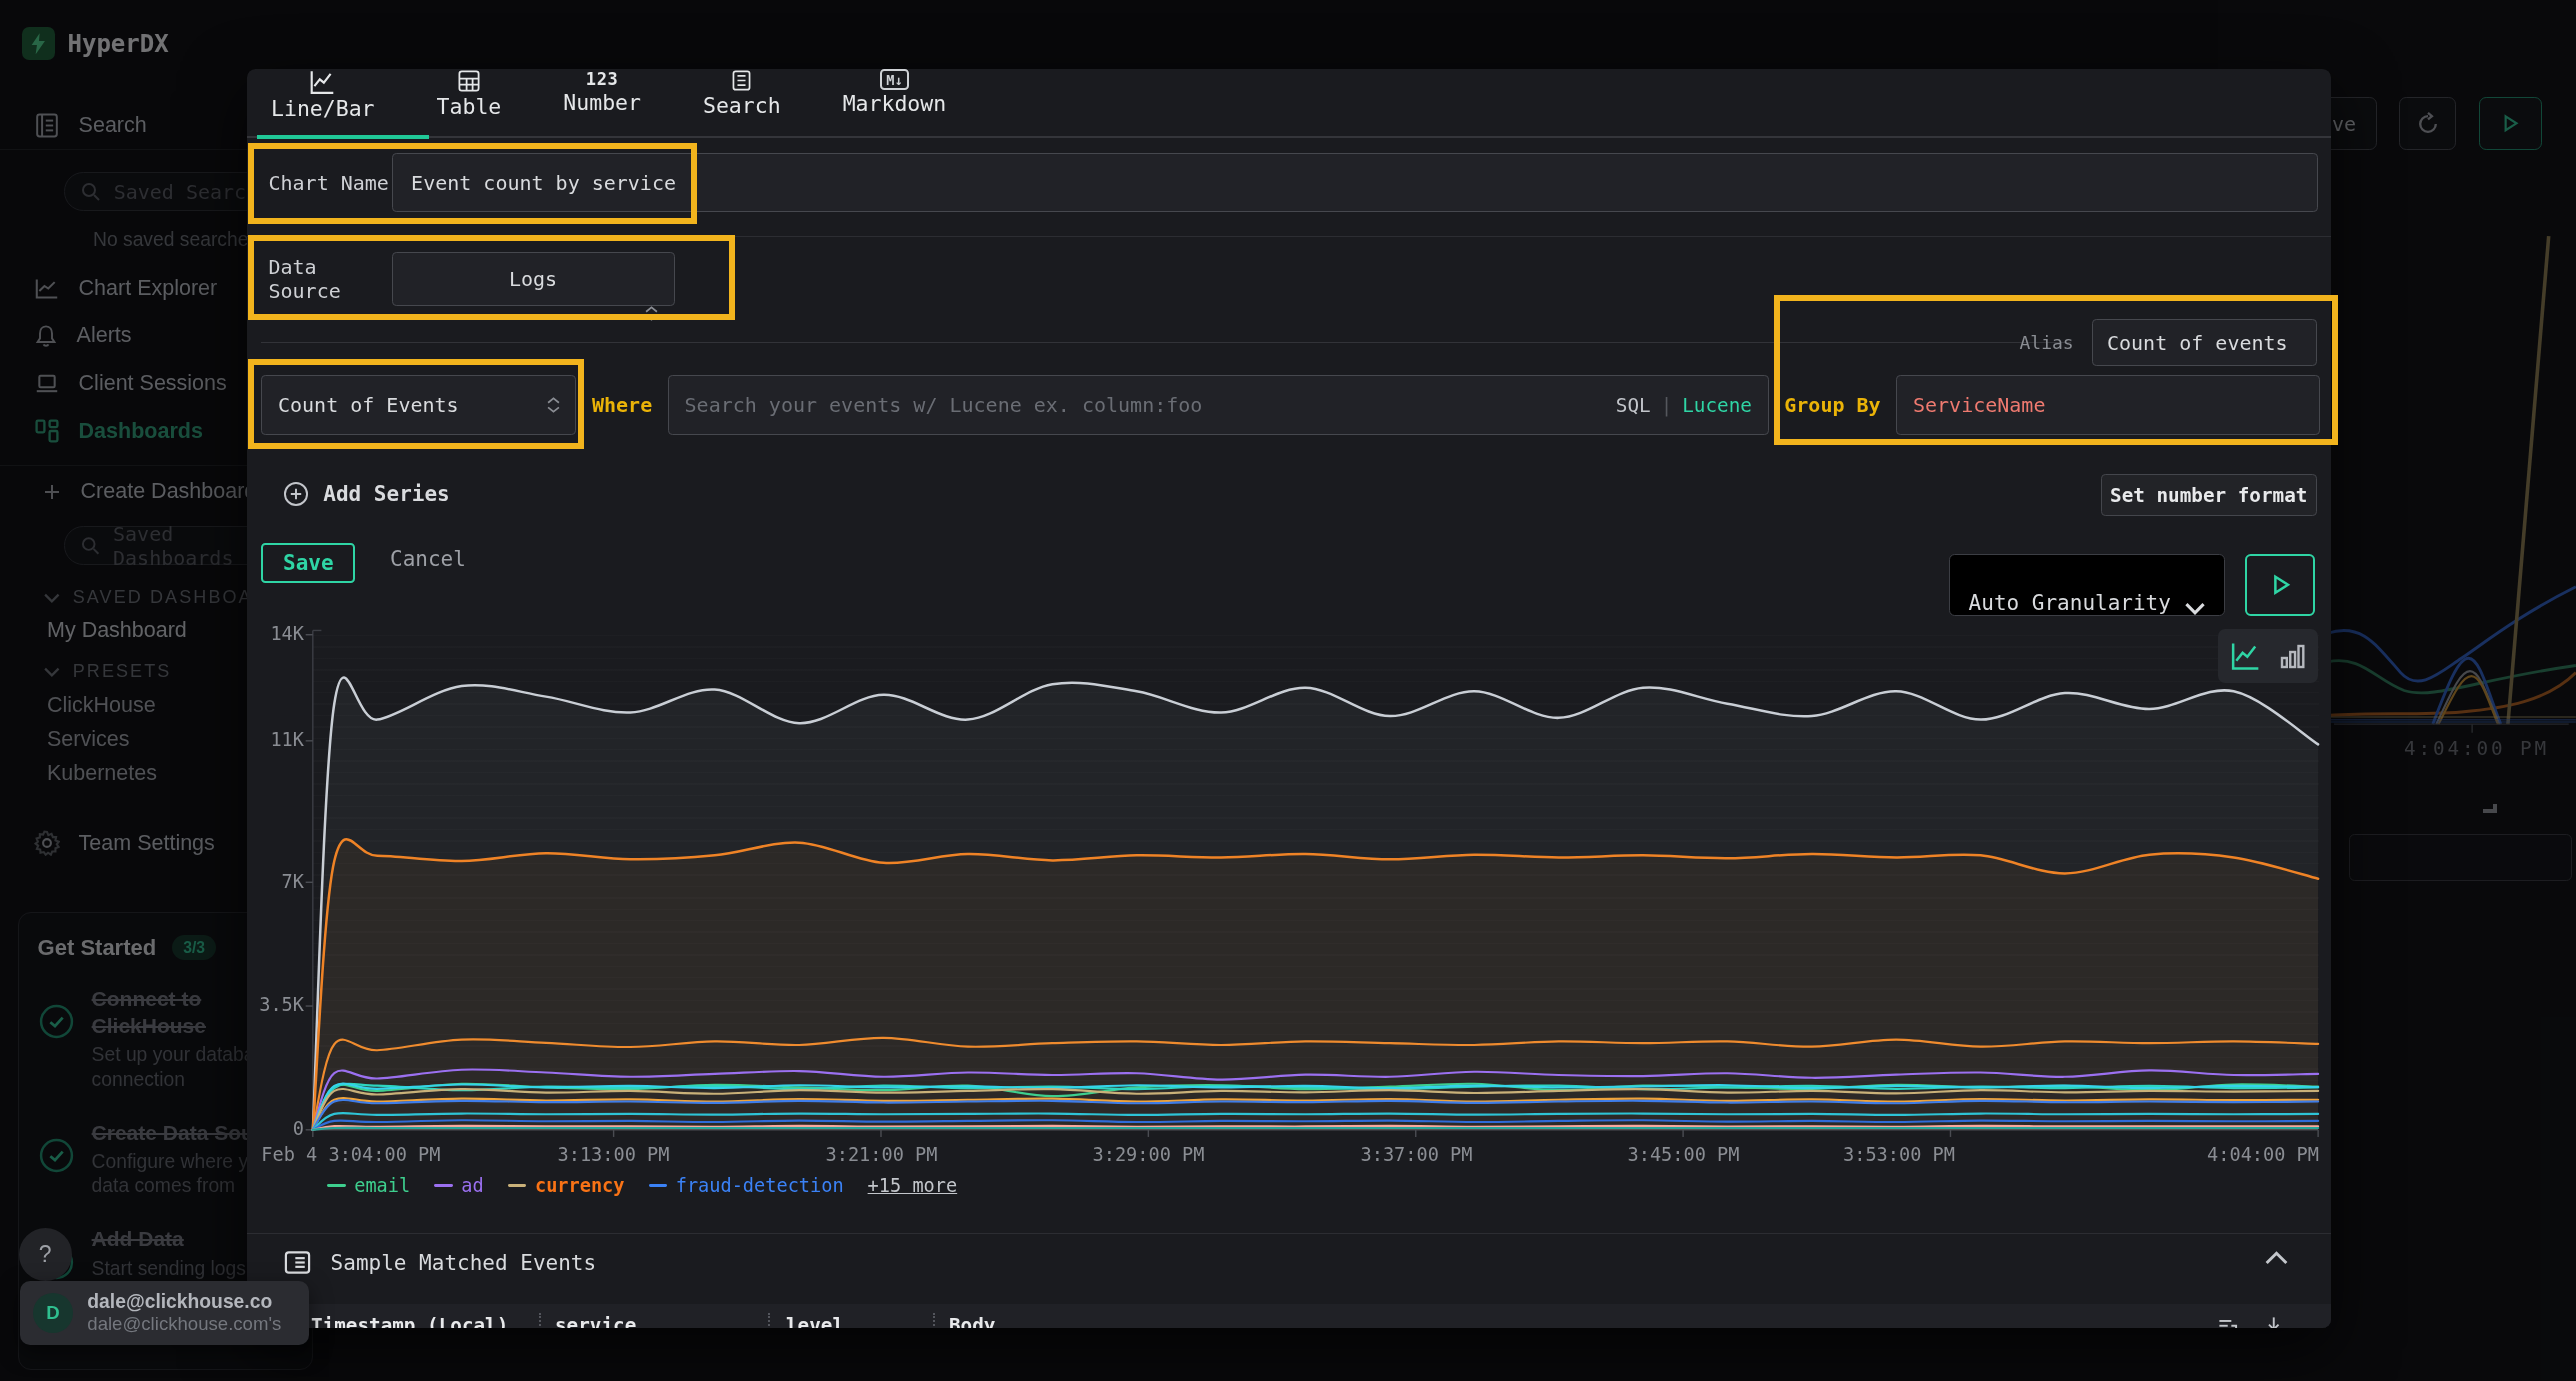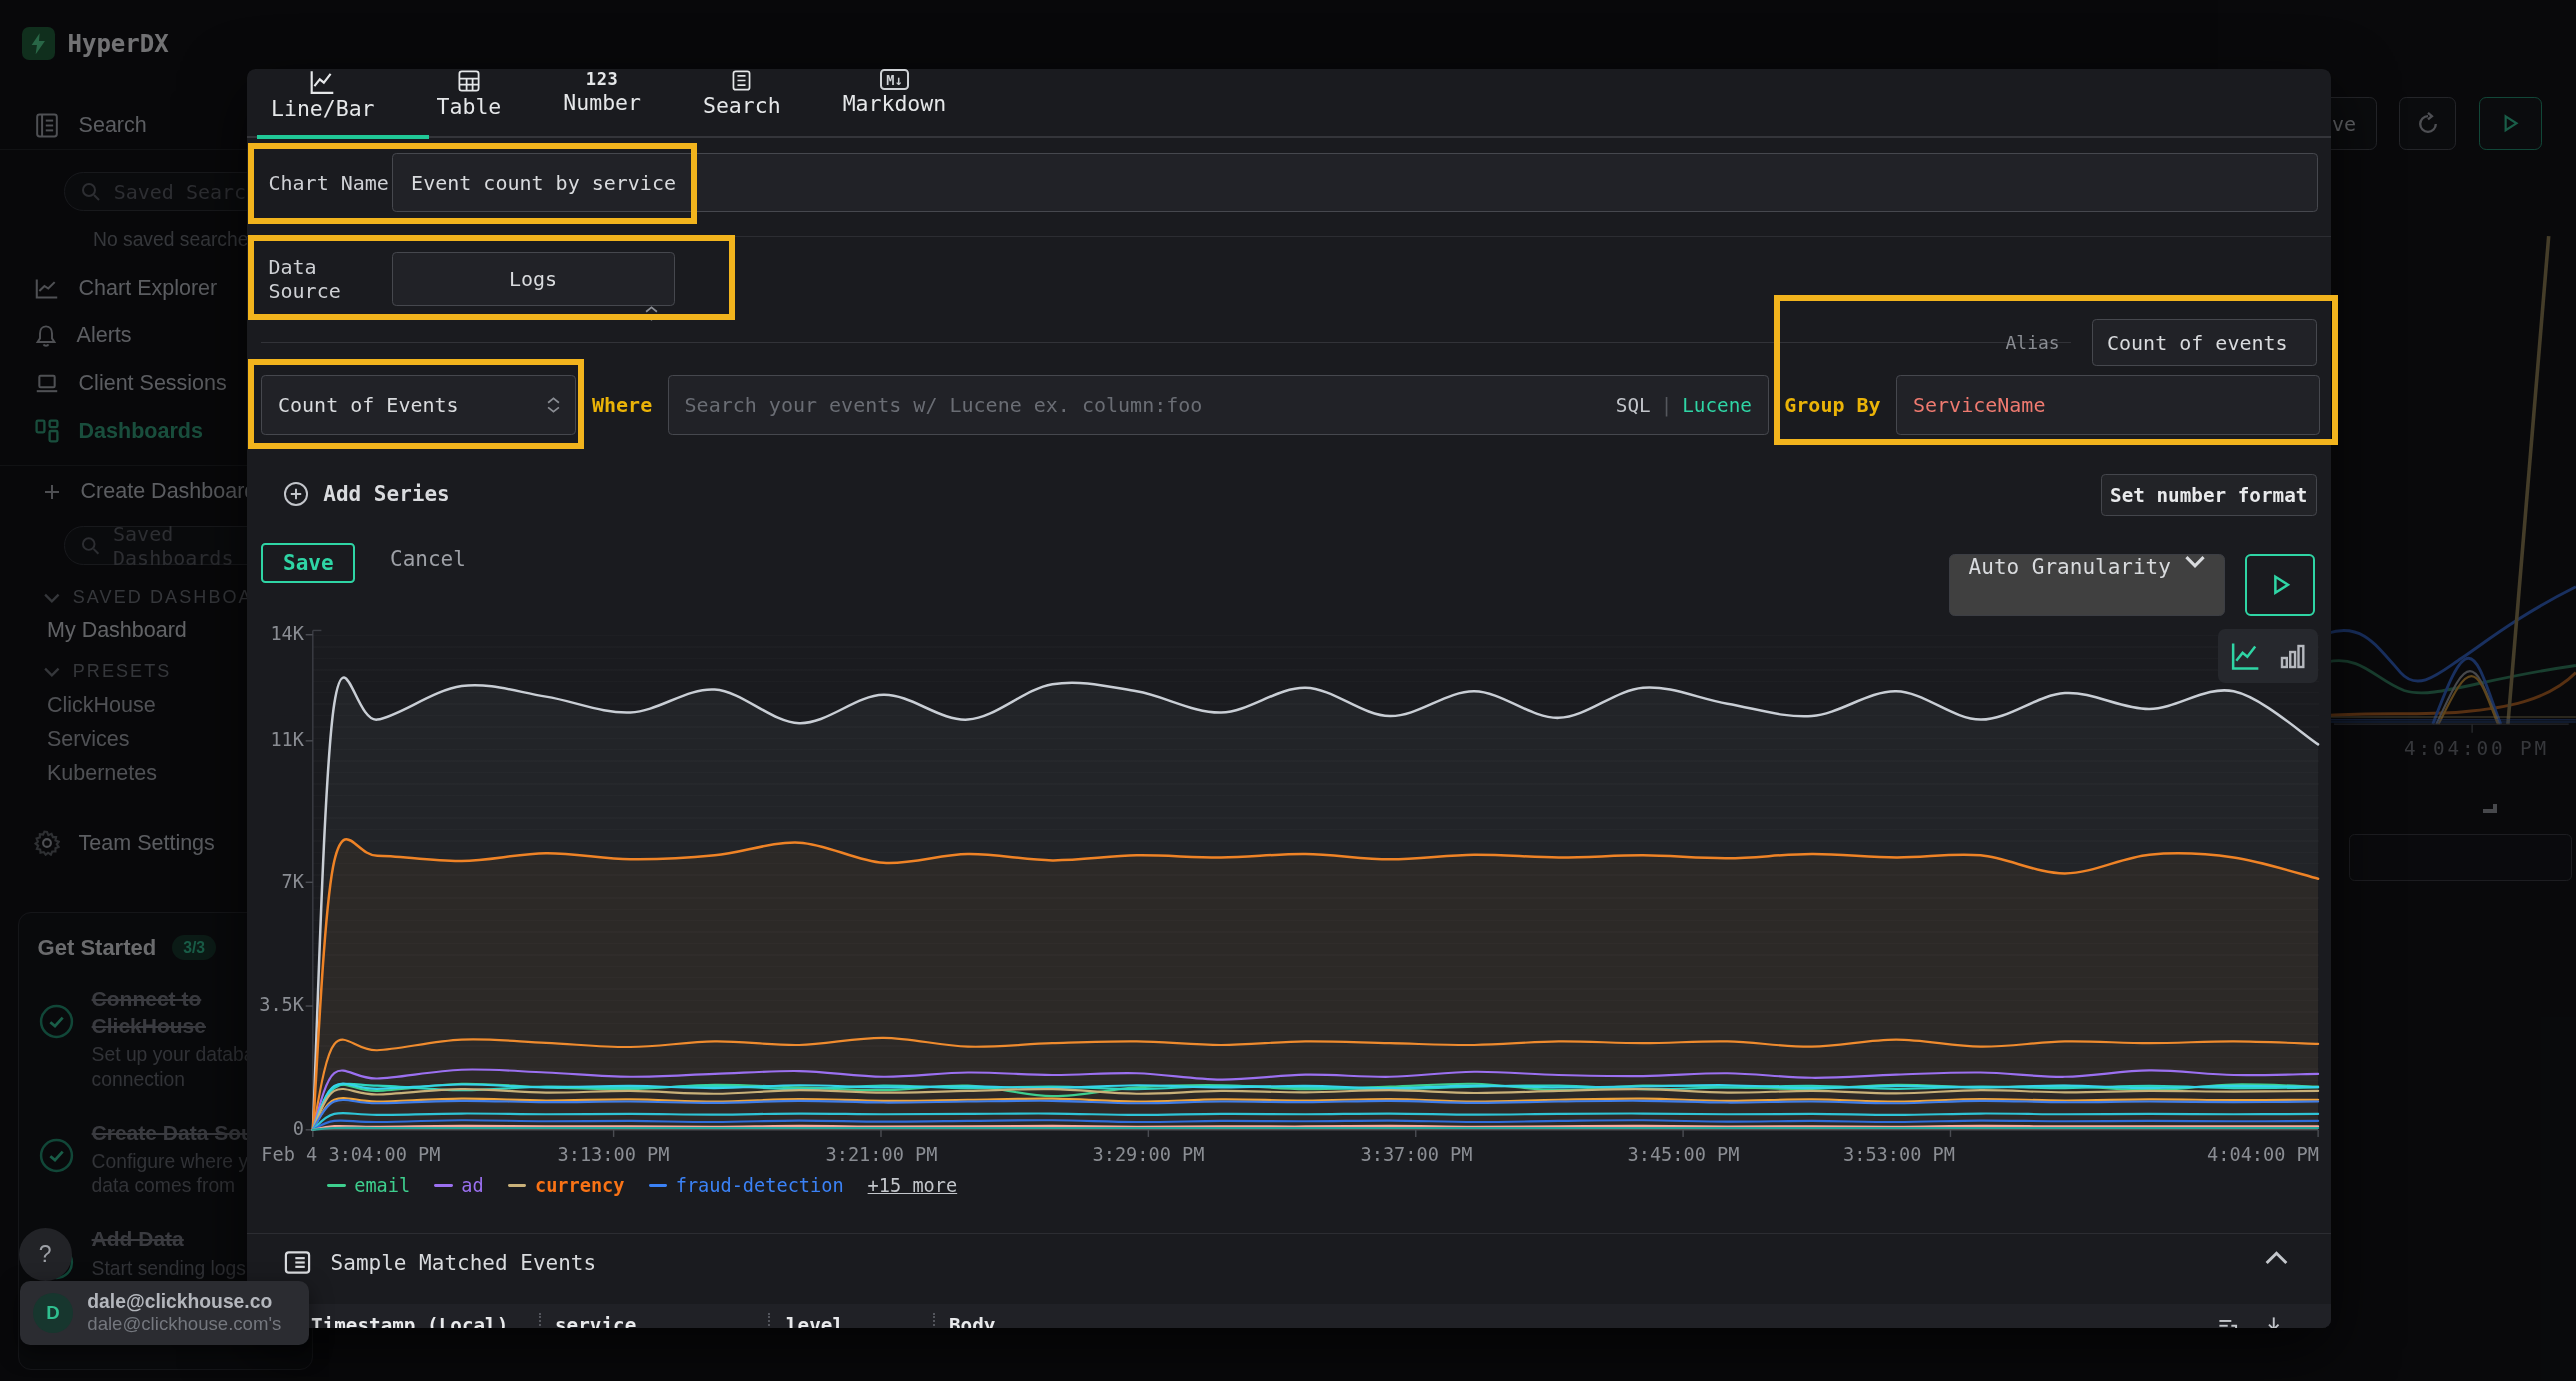--- a/index.html
+++ b/index.html
@@ -68,42 +68,42 @@
   .chartname-row{position:absolute;left:21.5px;top:84px;width:2049px;height:59px;display:flex;align-items:center;}
   .chartname-row .row-label{width:123px;}
   .chartname-input{flex:1;height:59px;padding:0 18.6px;}
   .mod-div1{position:absolute;left:0;top:167px;width:100%;height:1.4px;background:#2c2d32;}
 
   .datasource-row{position:absolute;left:21.5px;top:183px;height:54px;display:flex;align-items:center;}
   .datasource-row .row-label{width:123px;}
   .select{display:flex;align-items:center;gap:14.3px;padding:0 15.7px;height:54px;position:relative;}
   .updown{margin-left:auto;display:flex;flex-direction:column;gap:1.4px;}
 
-  .alias-row{position:absolute;right:14.3px;top:250px;display:flex;align-items:center;gap:32px;}
+  .alias-row{position:absolute;right:14.3px;top:250px;display:flex;align-items:center;gap:18px;}
   .alias-line{position:absolute;left:14.3px;top:273px;width:1810px;height:1.4px;background:#323338;}
   .alias-label{color:#8a8d93;font:18px var(--mono);}
   .alias-input{width:225px;height:47px;padding:0 14.3px;}
 
   .series-row{position:absolute;left:14.3px;top:306px;width:2059px;height:60px;display:flex;align-items:center;gap:15.7px;}
   .agg-select{width:315px;flex:0 0 315px;height:60px;}
   .bold-label{color:#eab308;font:bold 20px var(--mono);white-space:nowrap;}
   .where-wrap{flex:1;height:60px;display:flex;align-items:center;padding:0 15.7px;gap:10px;}
   .where-wrap input{flex:1;background:transparent;border:none;outline:none;color:#d9dbde;font:20px var(--mono);min-width:36px;}
   .where-wrap input::placeholder{color:#6a6d74;}
   .lang-sql{color:#c3c6cb;font:19.3px var(--mono);}
   .lang-sep{color:#55575d;font:19.3px var(--mono);}
   .lang-lucene{color:#2fd5a5;font:19.3px var(--mono);}
   .groupby-input{width:424px;flex:0 0 424px;height:60px;padding:0 15.7px;color:#ef7a70;display:flex;align-items:center;}
 
   .add-series{position:absolute;left:36px;top:412px;display:flex;align-items:center;gap:14.3px;color:#d9dbde;font:bold 21px var(--mono);}
   .setformat-btn{position:absolute;right:14.3px;top:405px;width:216px;height:42px;background:#222327;border:1.4px solid #44464c;border-radius:4.3px;color:#e8e9eb;font:bold 19.3px var(--mono);display:flex;align-items:center;justify-content:center;}
   .save-btn{position:absolute;left:14.3px;top:474px;width:94px;height:40px;border:2.1px solid #2fd5a5;border-radius:4.3px;color:#2fd5a5;font:bold 21px var(--mono);display:flex;align-items:center;justify-content:center;background:transparent;}
   .cancel-btn{position:absolute;left:143px;top:478px;color:#9da0a6;font:21px var(--mono);}
 
-  .granularity{position:absolute;right:106px;top:485px;width:276px;height:62px;border:1.4px solid #3c3e44;border-radius:5.7px;background:#404040;display:flex;align-items:flex-start;justify-content:space-between;padding:0 18.6px;color:#d9dbde;font:21px var(--mono);}
+  .granularity{position:absolute;right:106px;top:485px;width:276px;height:62px;border:1.4px solid #3c3e44;border-radius:5.7px;background:#000000;display:flex;align-items:flex-end;justify-content:space-between;padding:0 18.6px;color:#d9dbde;font:21px var(--mono);}
   .run-btn{position:absolute;right:15.7px;top:485px;width:70px;height:62px;border:2.1px solid #2fd5a5;border-radius:5.7px;display:flex;align-items:center;justify-content:center;}
   .charttype-toggle{position:absolute;right:13px;top:560px;width:100px;height:54px;background:#26282d;border-radius:7.2px;display:flex;align-items:center;justify-content:center;gap:17px;z-index:4;}
 
   #chart-area{position:absolute;left:0;top:544px;width:2084px;height:560px;}
   #chart-area .stripes{position:absolute;left:66px;top:21.5px;width:2006px;height:495px;background:repeating-linear-gradient(180deg,rgba(255,255,255,.014) 0 1.4px,transparent 1.4px 11.4px);}
   .ylab{position:absolute;left:0;width:57px;text-align:right;color:#8a8d93;font:18.6px var(--mono);}
   .xlab{position:absolute;color:#8a8d93;font:18.6px var(--mono);white-space:nowrap;}
 
   .legend{position:absolute;left:80px;top:1106px;display:flex;align-items:center;gap:24px;font:18.6px var(--mono);z-index:3;}
   .legend .item{display:flex;align-items:center;gap:8.6px;}

